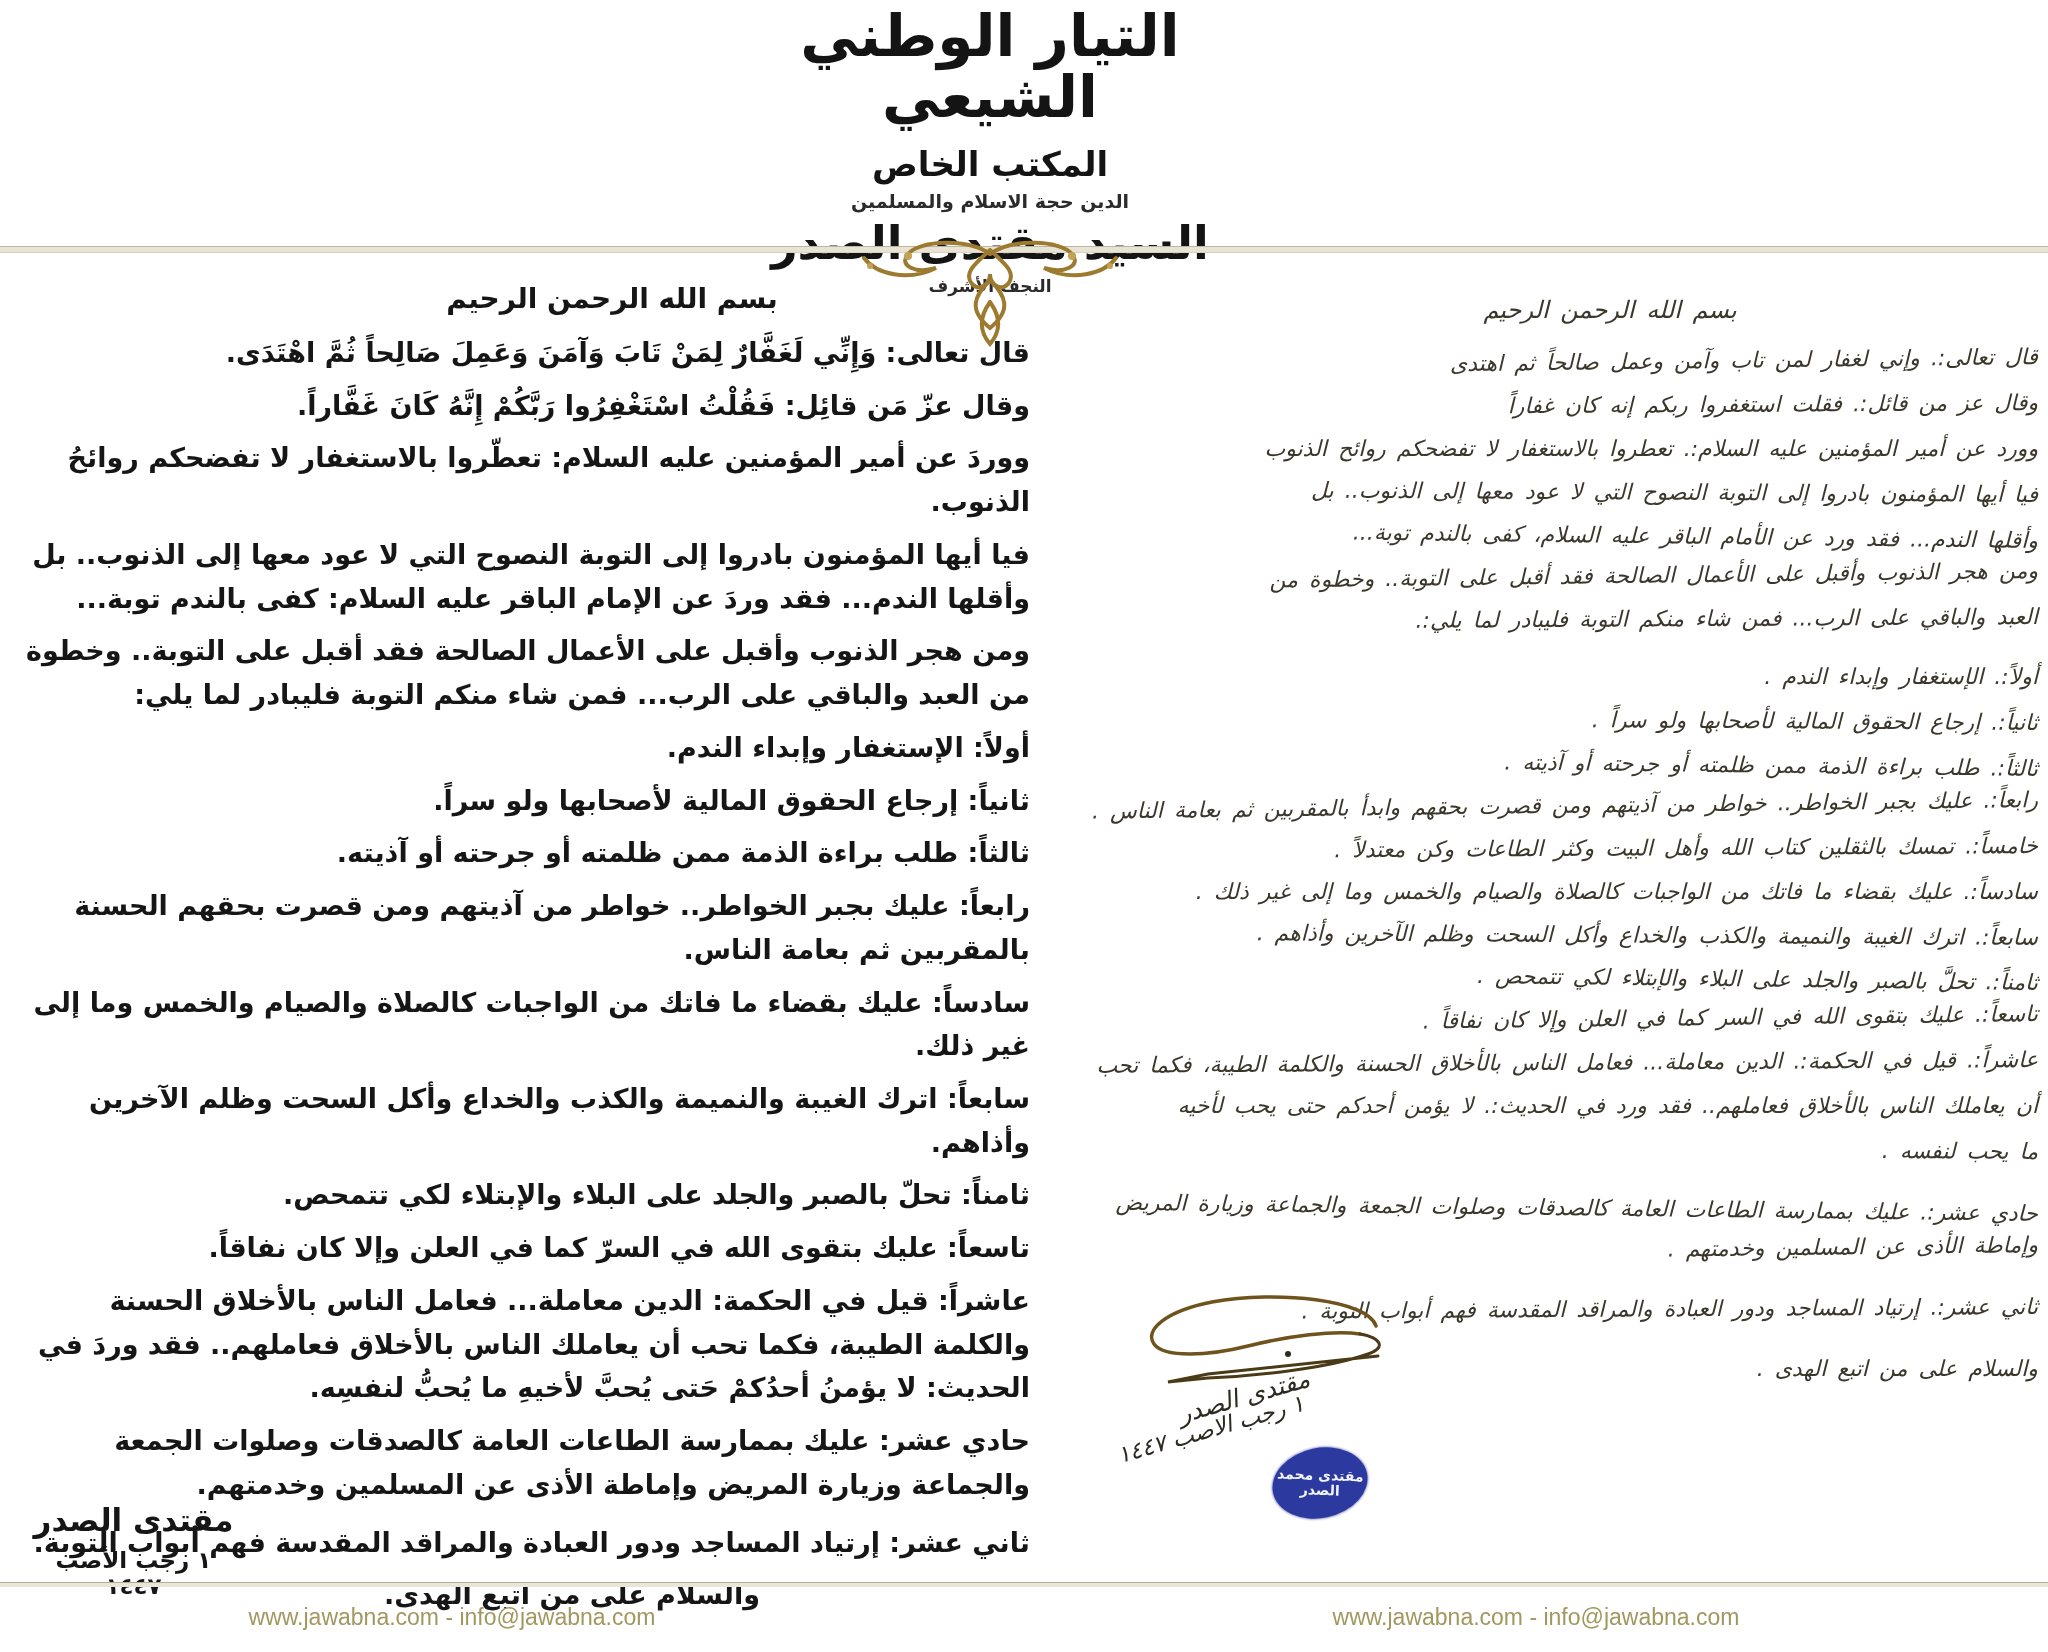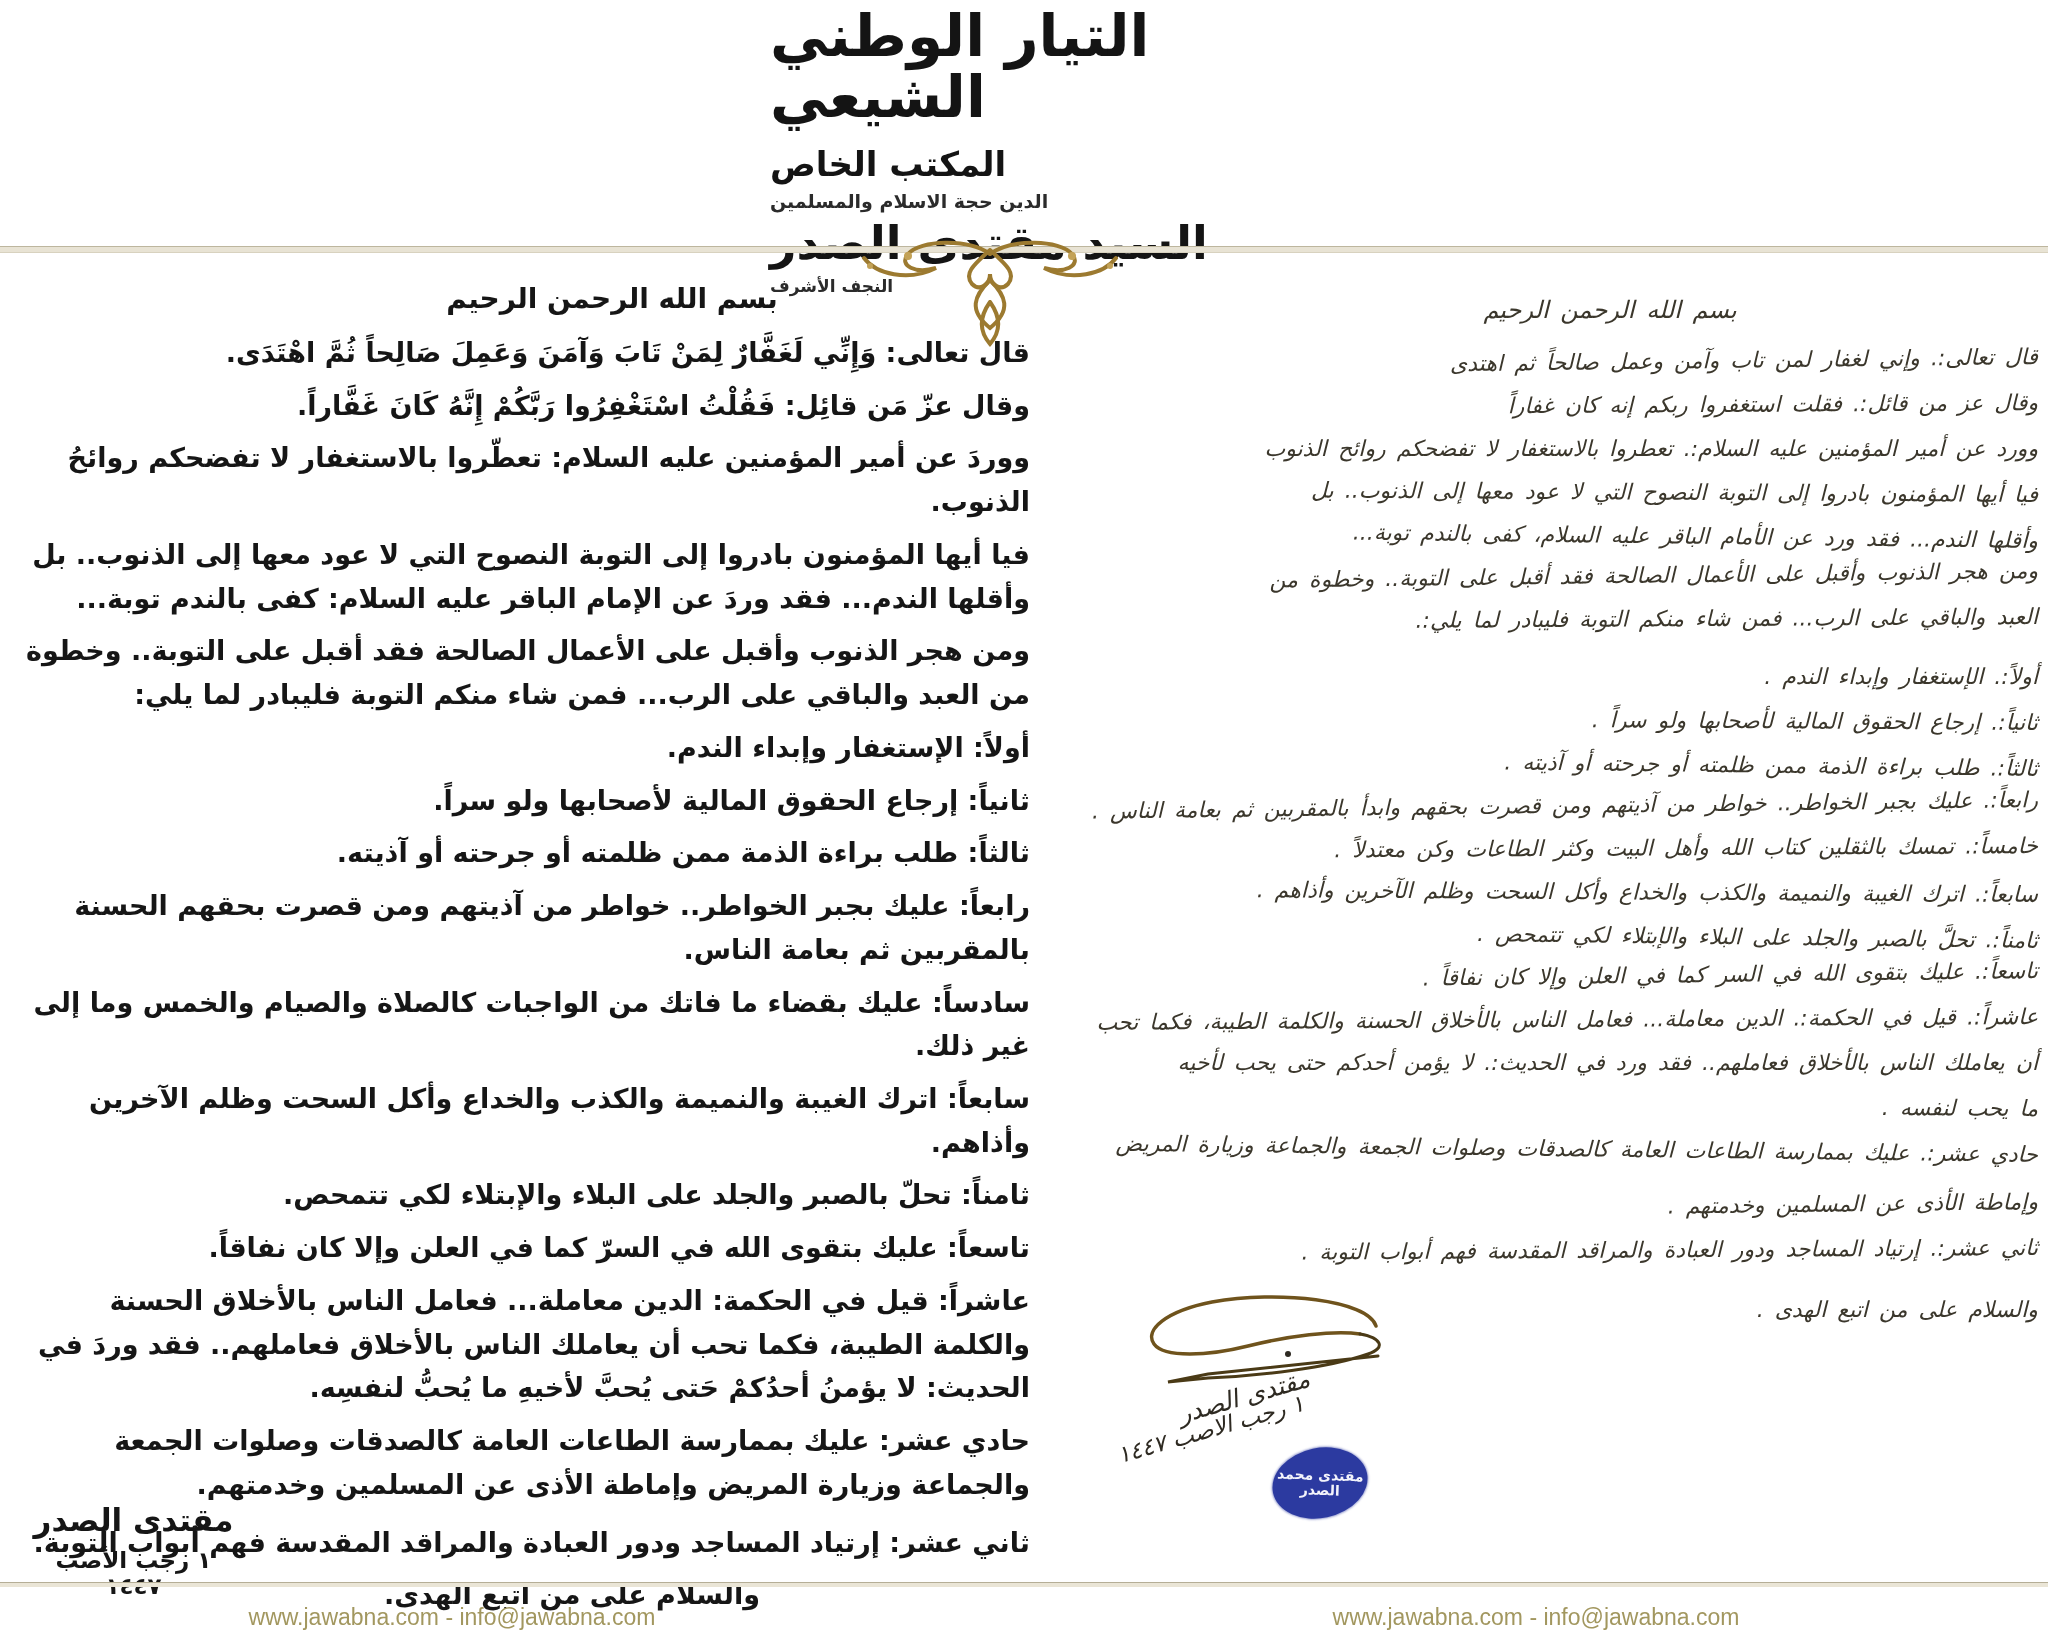--- a/index.html
+++ b/index.html
@@ -2,21 +2,21 @@
 <html><head>
 <meta charset="utf-8">
 <style>
   html,body{margin:0;padding:0;background:#ffffff;}
   .page{
     position:relative;width:2048px;height:1652px;background:#ffffff;
     font-family:"DejaVu Sans","Liberation Sans",sans-serif;overflow:hidden;
   }
   
   .letterhead{
-    position:absolute;left:770px;top:6px;width:440px;text-align:left;color:#141414;
+    position:absolute;left:770px;top:6px;width:440px;text-align:center;color:#141414;
   }
   .lh-org{font-size:58px;font-weight:bold;line-height:1.05;letter-spacing:-1px;}
   .lh-office{font-size:34px;font-weight:bold;margin-top:16px;}
   .lh-eminence{font-size:19px;font-weight:bold;margin-top:6px;color:#2b2b2b;}
   .lh-name{font-size:46px;font-weight:bold;margin-top:4px;}
   .lh-city{font-size:17px;font-weight:bold;margin-top:6px;color:#2b2b2b;}
   
   .separator{
     position:absolute;left:0;top:246px;width:2048px;height:5px;
     background:#e8e3d4;border-top:1px solid #bdb69e;border-bottom:1px solid #d8d2bf;
@@ -151,20 +151,21 @@
         <p class="hand-line" style="transform: rotate(0deg);">وورد عن أمير المؤمنين عليه السلام:. تعطروا بالاستغفار لا تفضحكم روائح الذنوب</p>
         <p class="hand-line" style="transform: rotate(0.35deg);">فيا أيها المؤمنون بادروا إلى التوبة النصوح التي لا عود معها إلى الذنوب.. بل</p>
         <p class="hand-line" style="transform: rotate(0.7deg);">وأقلها الندم... فقد ورد عن الأمام الباقر عليه السلام، كفى بالندم توبة...</p>
         <p class="hand-line" style="transform: rotate(-0.7deg);">ومن هجر الذنوب وأقبل على الأعمال الصالحة فقد أقبل على التوبة.. وخطوة من</p>
         <p class="hand-line" style="transform: rotate(-0.35deg);">العبد والباقي على الرب... فمن شاء منكم التوبة فليبادر لما يلي:.</p>
         <p class="hand-line" style="transform: rotate(0deg);">أولاً:. الإستغفار وإبداء الندم .</p>
         <p class="hand-line" style="transform: rotate(0.35deg);">ثانياً:. إرجاع الحقوق المالية لأصحابها ولو سراً .</p>
         <p class="hand-line" style="transform: rotate(0.7deg);">ثالثاً:. طلب براءة الذمة ممن ظلمته أو جرحته أو آذيته .</p>
         <p class="hand-line" style="transform: rotate(-0.7deg);">رابعاً:. عليك بجبر الخواطر.. خواطر من آذيتهم ومن قصرت بحقهم وابدأ بالمقربين ثم بعامة الناس .</p>
         <p class="hand-line" style="transform: rotate(-0.35deg);">خامساً:. تمسك بالثقلين كتاب الله وأهل البيت وكثر الطاعات وكن معتدلاً .</p>
+        <p class="hand-line" style="transform: rotate(0deg);">سادساً:. عليك بقضاء ما فاتك من الواجبات كالصلاة والصيام والخمس وما إلى غير ذلك .</p>
         <p class="hand-line" style="transform: rotate(0.35deg);">سابعاً:. اترك الغيبة والنميمة والكذب والخداع وأكل السحت وظلم الآخرين وأذاهم .</p>
         <p class="hand-line" style="transform: rotate(0.7deg);">ثامناً:. تحلَّ بالصبر والجلد على البلاء والإبتلاء لكي تتمحص .</p>
         <p class="hand-line" style="transform: rotate(-0.7deg);">تاسعاً:. عليك بتقوى الله في السر كما في العلن وإلا كان نفاقاً .</p>
         <p class="hand-line" style="transform: rotate(-0.35deg);">عاشراً:. قيل في الحكمة:. الدين معاملة... فعامل الناس بالأخلاق الحسنة والكلمة الطيبة، فكما تحب</p>
         <p class="hand-line" style="transform: rotate(0deg);">أن يعاملك الناس بالأخلاق فعاملهم.. فقد ورد في الحديث:. لا يؤمن أحدكم حتى يحب لأخيه</p>
         <p class="hand-line" style="transform: rotate(0.35deg);">ما يحب لنفسه .</p>
         <p class="hand-line" style="transform: rotate(0.7deg);">حادي عشر:. عليك بممارسة الطاعات العامة كالصدقات وصلوات الجمعة والجماعة وزيارة المريض</p>
         <p class="hand-line" style="transform: rotate(-0.7deg);">وإماطة الأذى عن المسلمين وخدمتهم .</p>
         <p class="hand-line" style="transform: rotate(-0.35deg);">ثاني عشر:. إرتياد المساجد ودور العبادة والمراقد المقدسة فهم أبواب التوبة .</p>
         <p class="hand-line" style="transform: rotate(0deg);">والسلام على من اتبع الهدى .</p>

